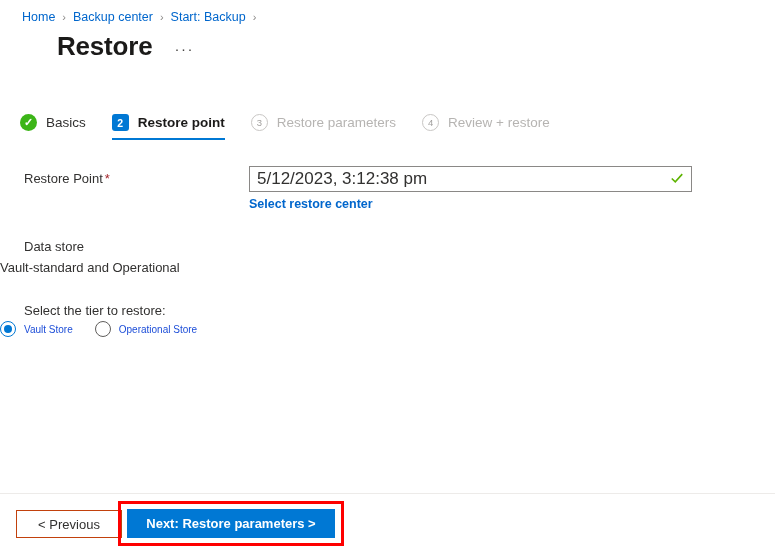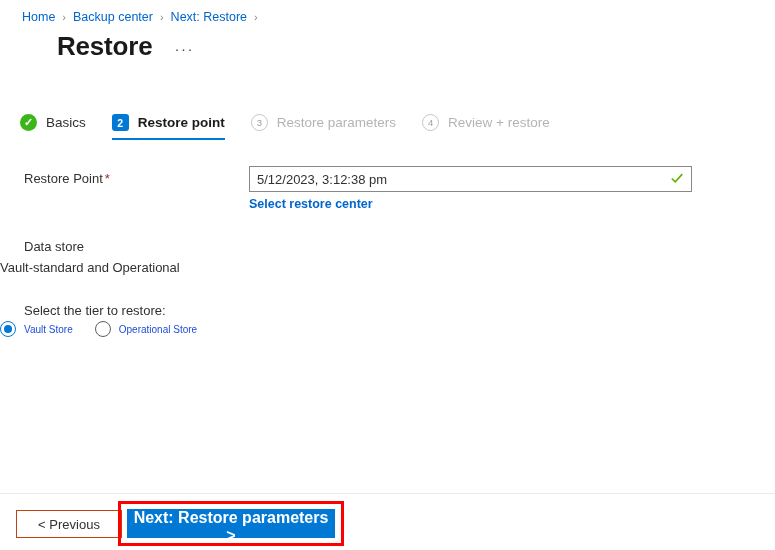--- a/index.html
+++ b/index.html
@@ -157,21 +157,21 @@
     width: 443px;
     height: 26px;
   }
   .text-input {
     width: 100%;
     height: 26px;
     box-sizing: border-box;
     border: 1px solid #8a8886;
     background: #ffffff;
     font-family: "Liberation Sans", sans-serif;
-    font-size: 13px;
+    font-size: 17px;
     color: #323130;
     padding: 0 26px 0 7px;
     outline: none;
   }
   .input-check {
     position: absolute;
     right: 8px;
     top: 5px;
     width: 14px;
     height: 14px;
@@ -268,21 +268,21 @@
   .btn-next {
     position: absolute;
     left: 127px;
     top: 509px;
     width: 208px;
     height: 29px;
     border: none;
     background: #0078d4;
     color: #ffffff;
     font-family: "Liberation Sans", sans-serif;
-    font-size: 16px;
+    font-size: 13px;
     font-weight: 600;
     cursor: pointer;
     padding: 0;
   }
   .annotation-box {
     position: absolute;
     left: 118px;
     top: 501px;
     width: 226px;
     height: 45px;
@@ -292,21 +292,21 @@
   }
 </style>
 </head>
 <body>
 
 <div class="breadcrumb">
   <span class="crumb-link">Home</span>
   <span class="crumb-sep">›</span>
   <span class="crumb-link">Backup center</span>
   <span class="crumb-sep">›</span>
-  <span class="crumb-link">Next: Restore</span>
+  <span class="crumb-link">Start: Backup</span>
   <span class="crumb-sep">›</span>
 </div>
 
 <div class="title-row">
   <div class="page-title">Restore</div>
   <div class="ellipsis-menu">···</div>
 </div>
 
 <div class="tabs">
 

